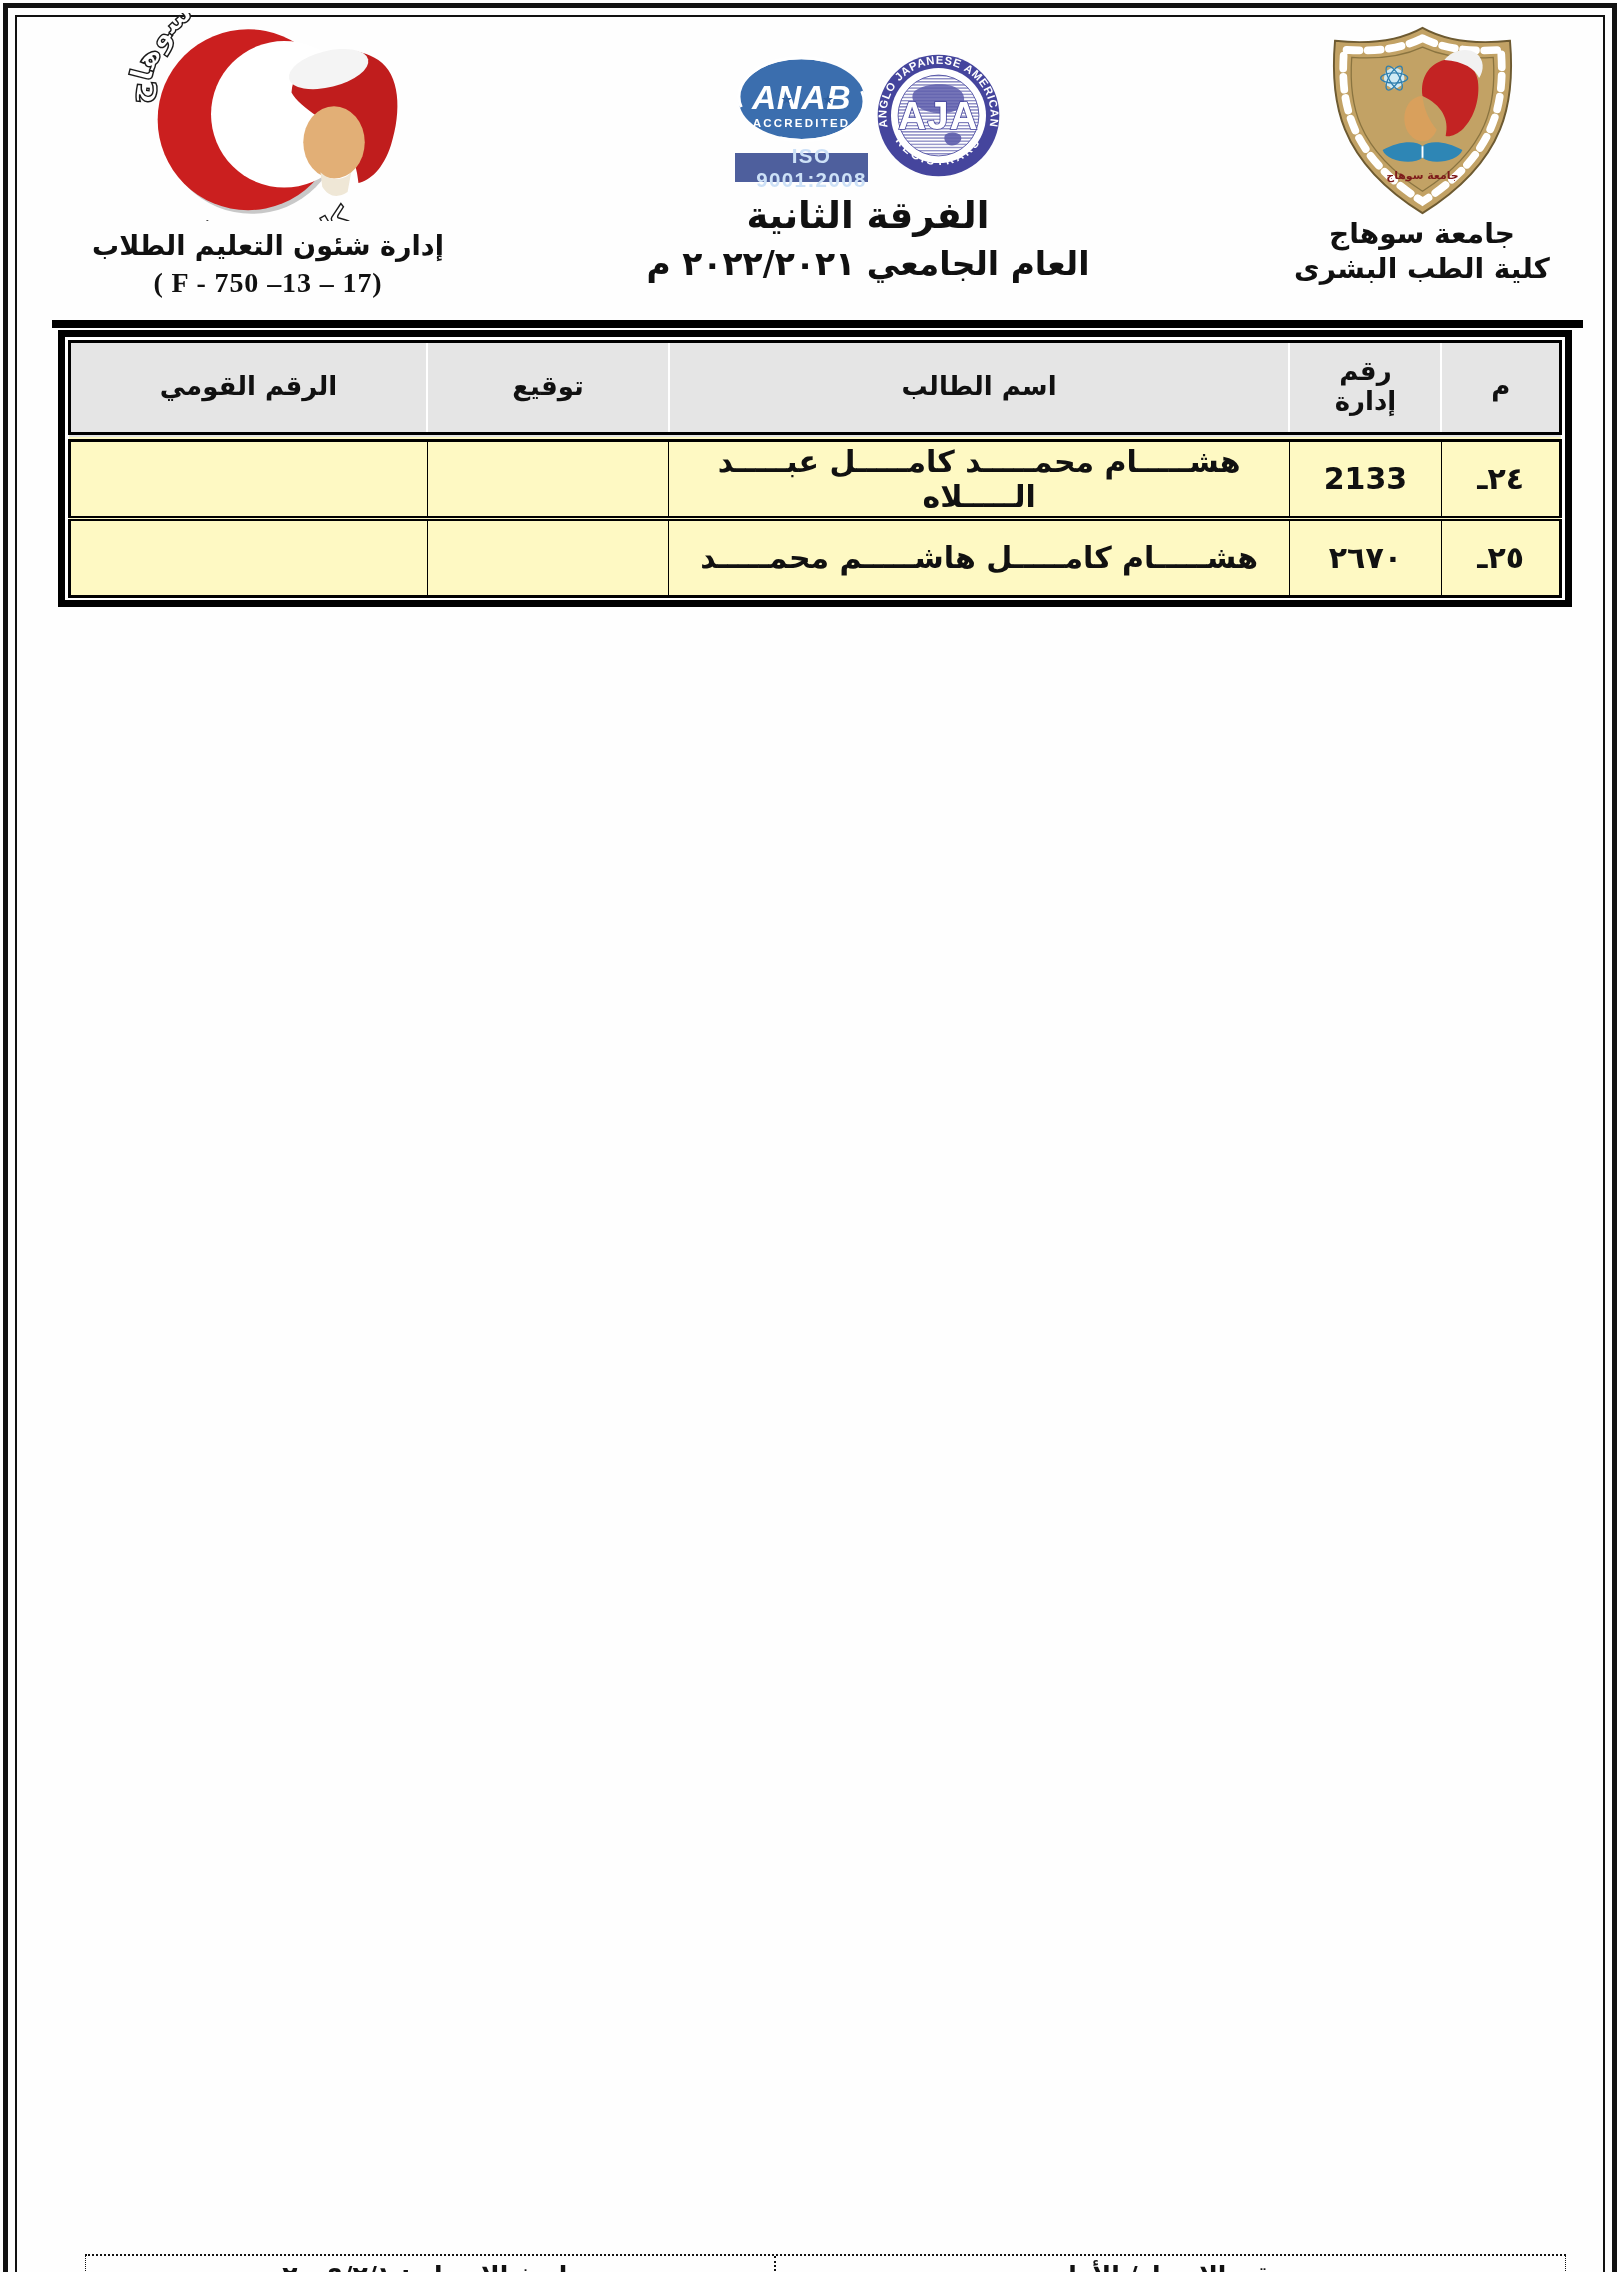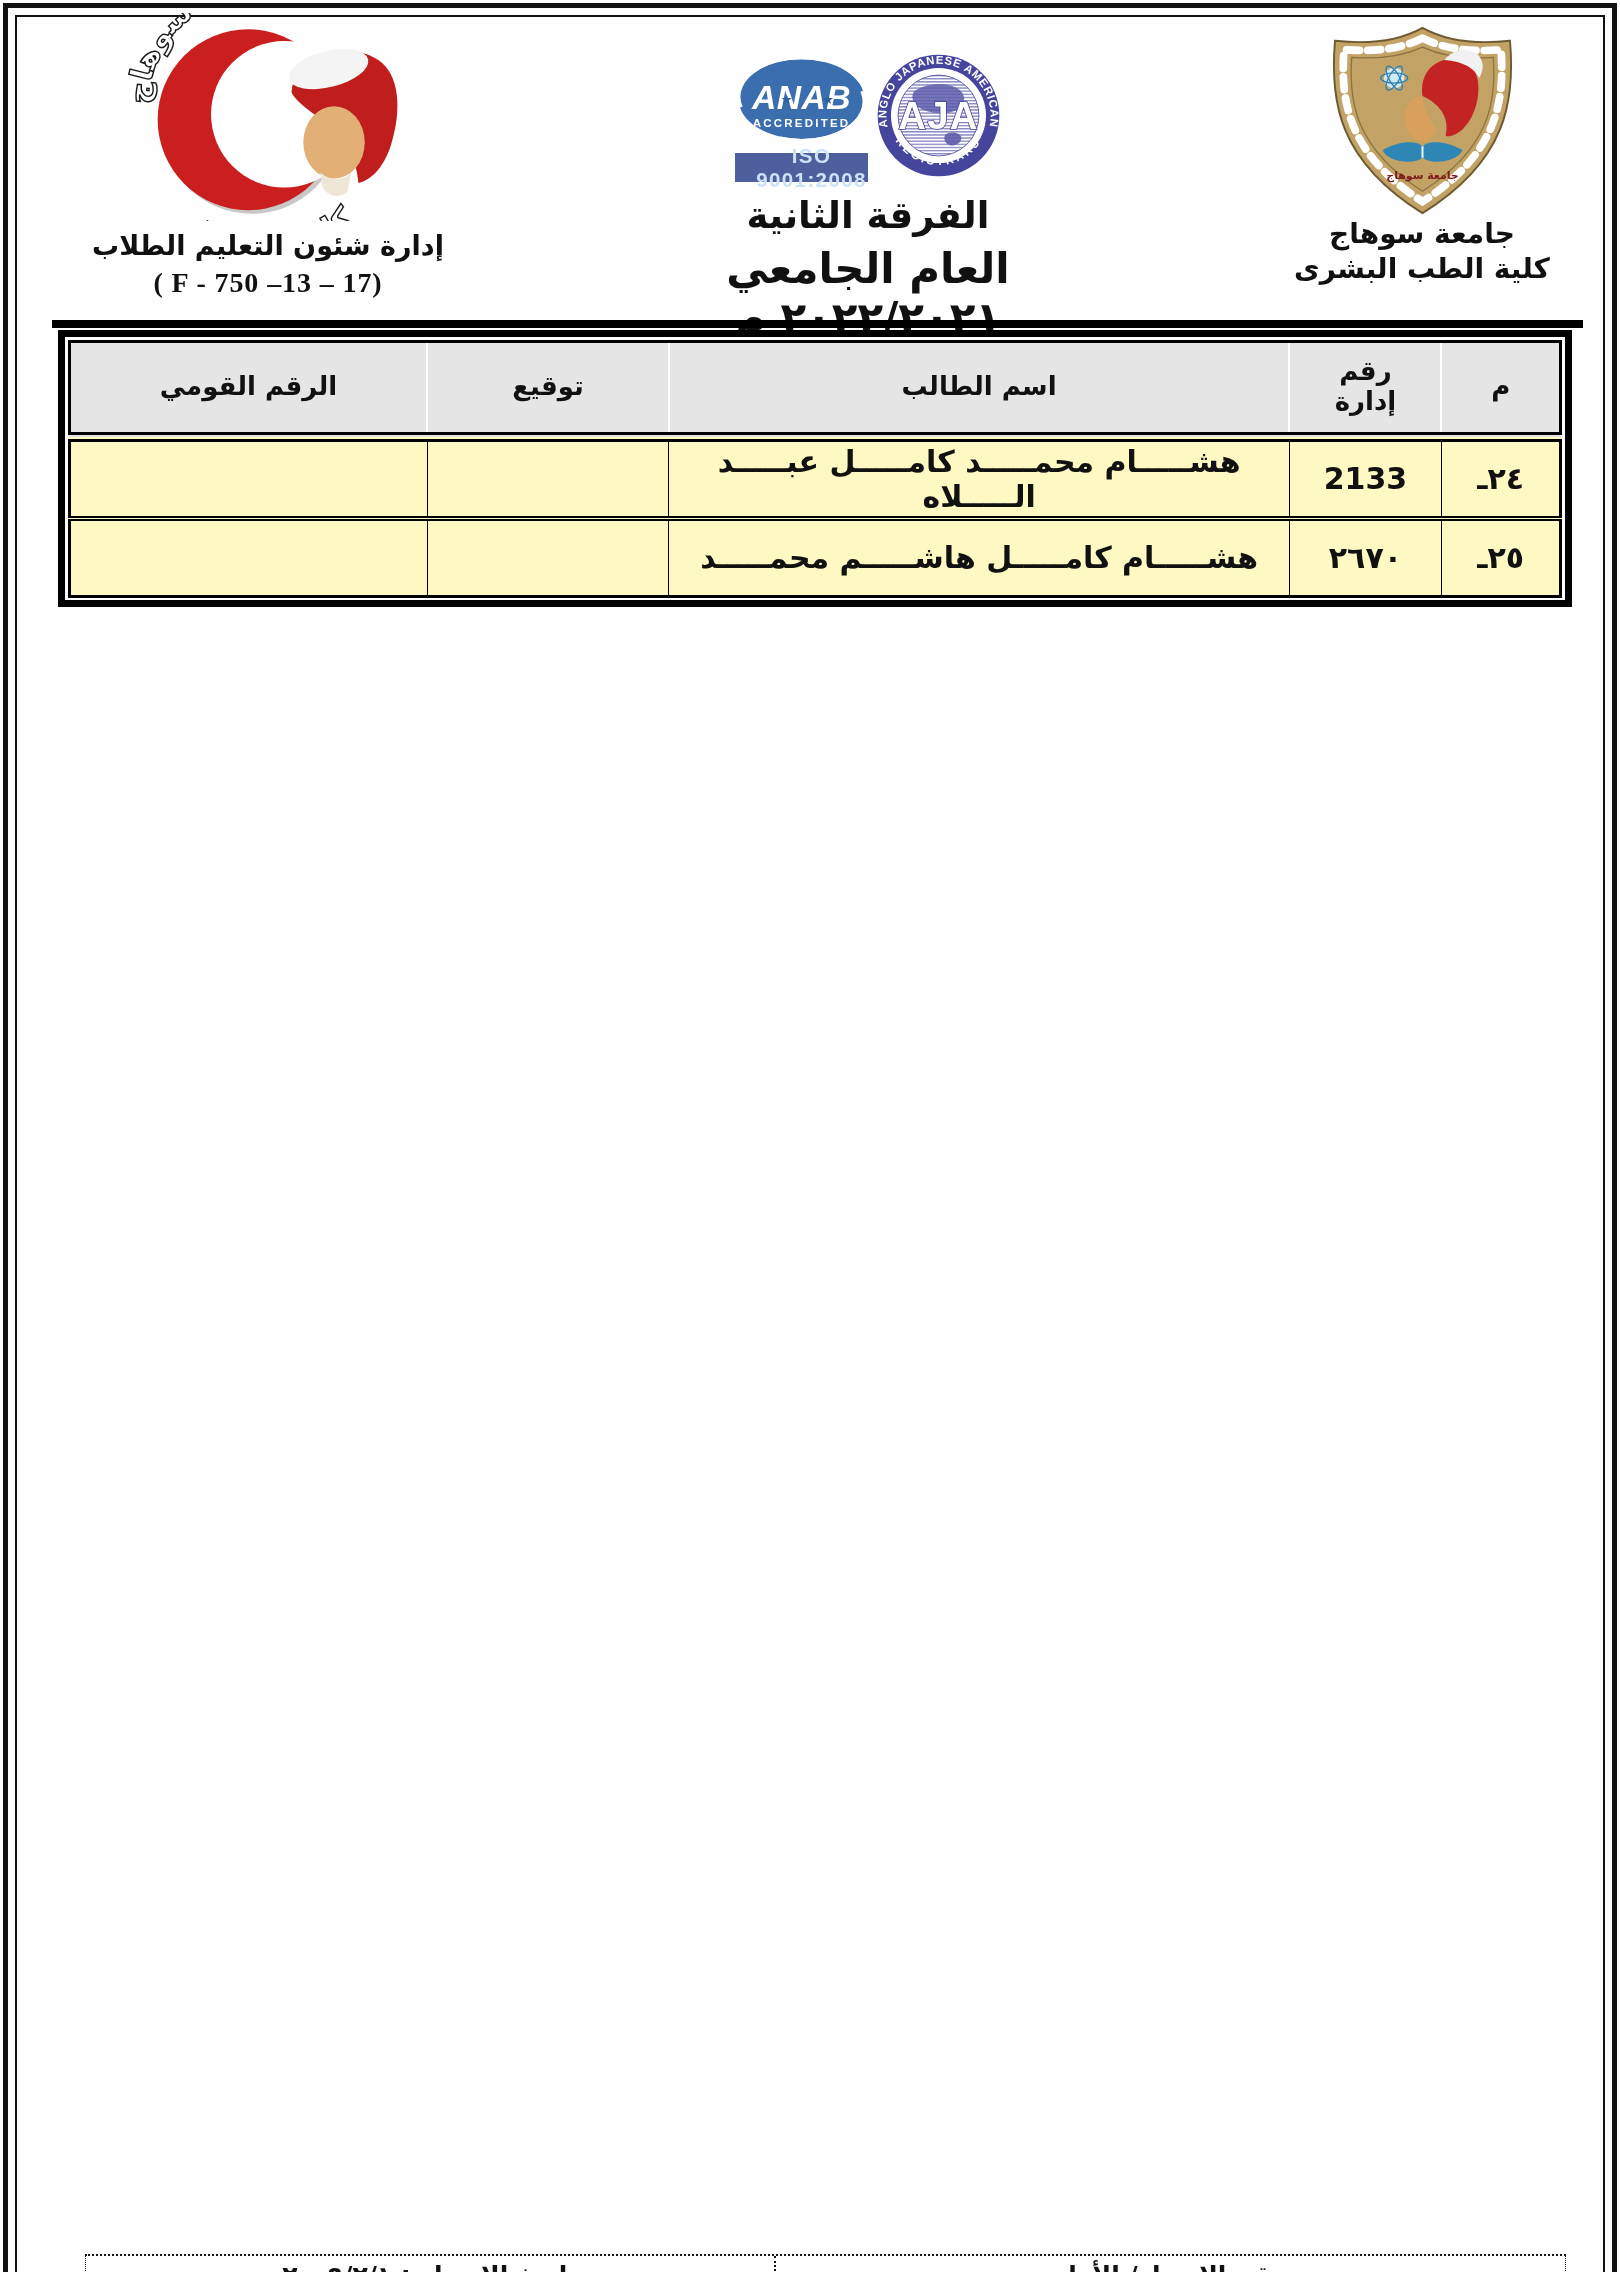--- a/index.html
+++ b/index.html
@@ -17,21 +17,21 @@
 
   .center-block{position:absolute;left:634px;top:42px;width:468px;text-align:center;}
   .logos-row{display:flex;justify-content:center;align-items:flex-start;gap:8px;margin-top:11px;}
   .anab-wrap{width:133px;}
   .anab-svg{width:133px;height:94px;display:block;}
   .iso-bar{margin-top:6.4px;height:29px;background:#4e5f9d;color:#cde1f7;display:flex;
            align-items:center;justify-content:center;font-family:"Liberation Sans",sans-serif;
            font-weight:bold;font-size:20.5px;letter-spacing:1.4px;padding-left:20px;}
   .aja-svg{width:125px;height:125px;display:block;}
   .grade-line{margin-top:11.8px;font-size:37px;font-weight:bold;direction:rtl;}
-  .year-line{margin-top:6.4px;font-size:42px;font-weight:bold;direction:rtl;}
+  .year-line{margin-top:6.4px;font-size:33px;font-weight:bold;direction:rtl;}
 
   .right-block{position:absolute;left:1279px;top:23.6px;width:286px;text-align:center;}
   .shield-svg{width:193px;height:193px;display:block;margin:0 auto;}
   .univ-name{font-size:28px;font-weight:bold;direction:rtl;margin-top:0px;}
   .fac-name{font-size:28px;font-weight:bold;direction:rtl;margin-top:2.7px;}
 
   
   .top-rule{position:absolute;left:52px;top:320px;width:1531px;height:8.2px;background:#000;}
   .table-wrap{position:absolute;left:58px;top:330px;width:1514px;box-sizing:border-box;
               border:7.3px solid #000;padding:2.7px;background:#fff;}

